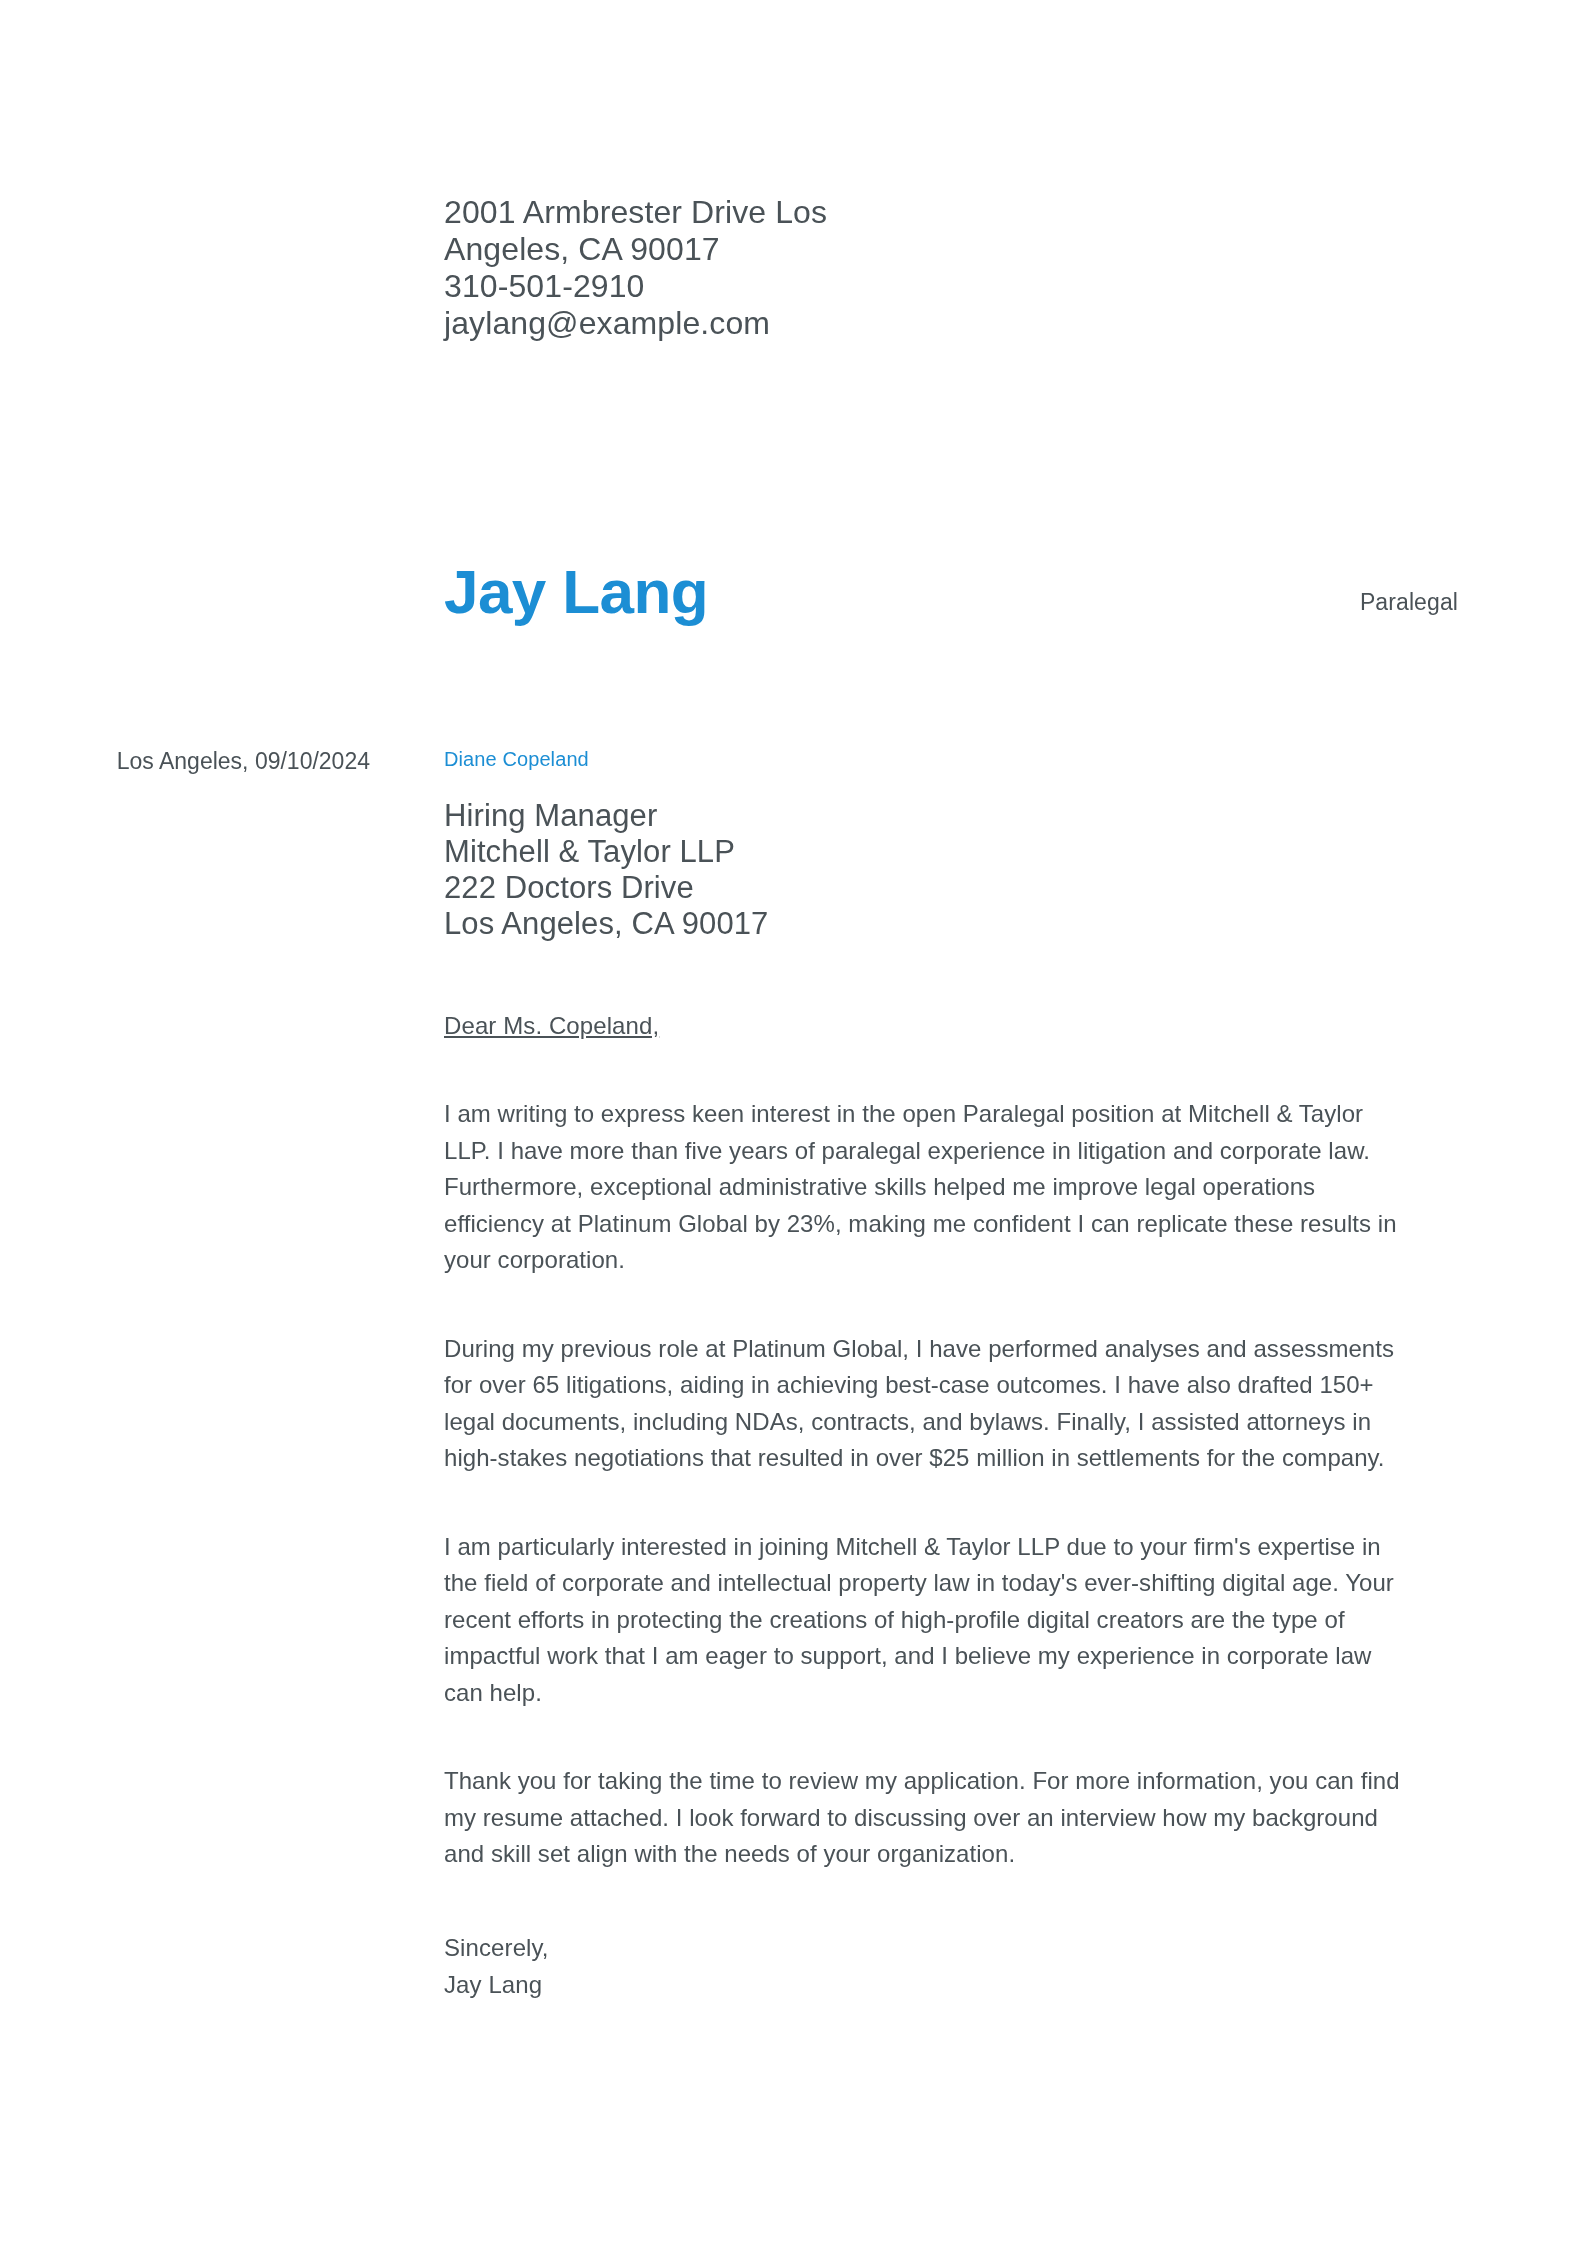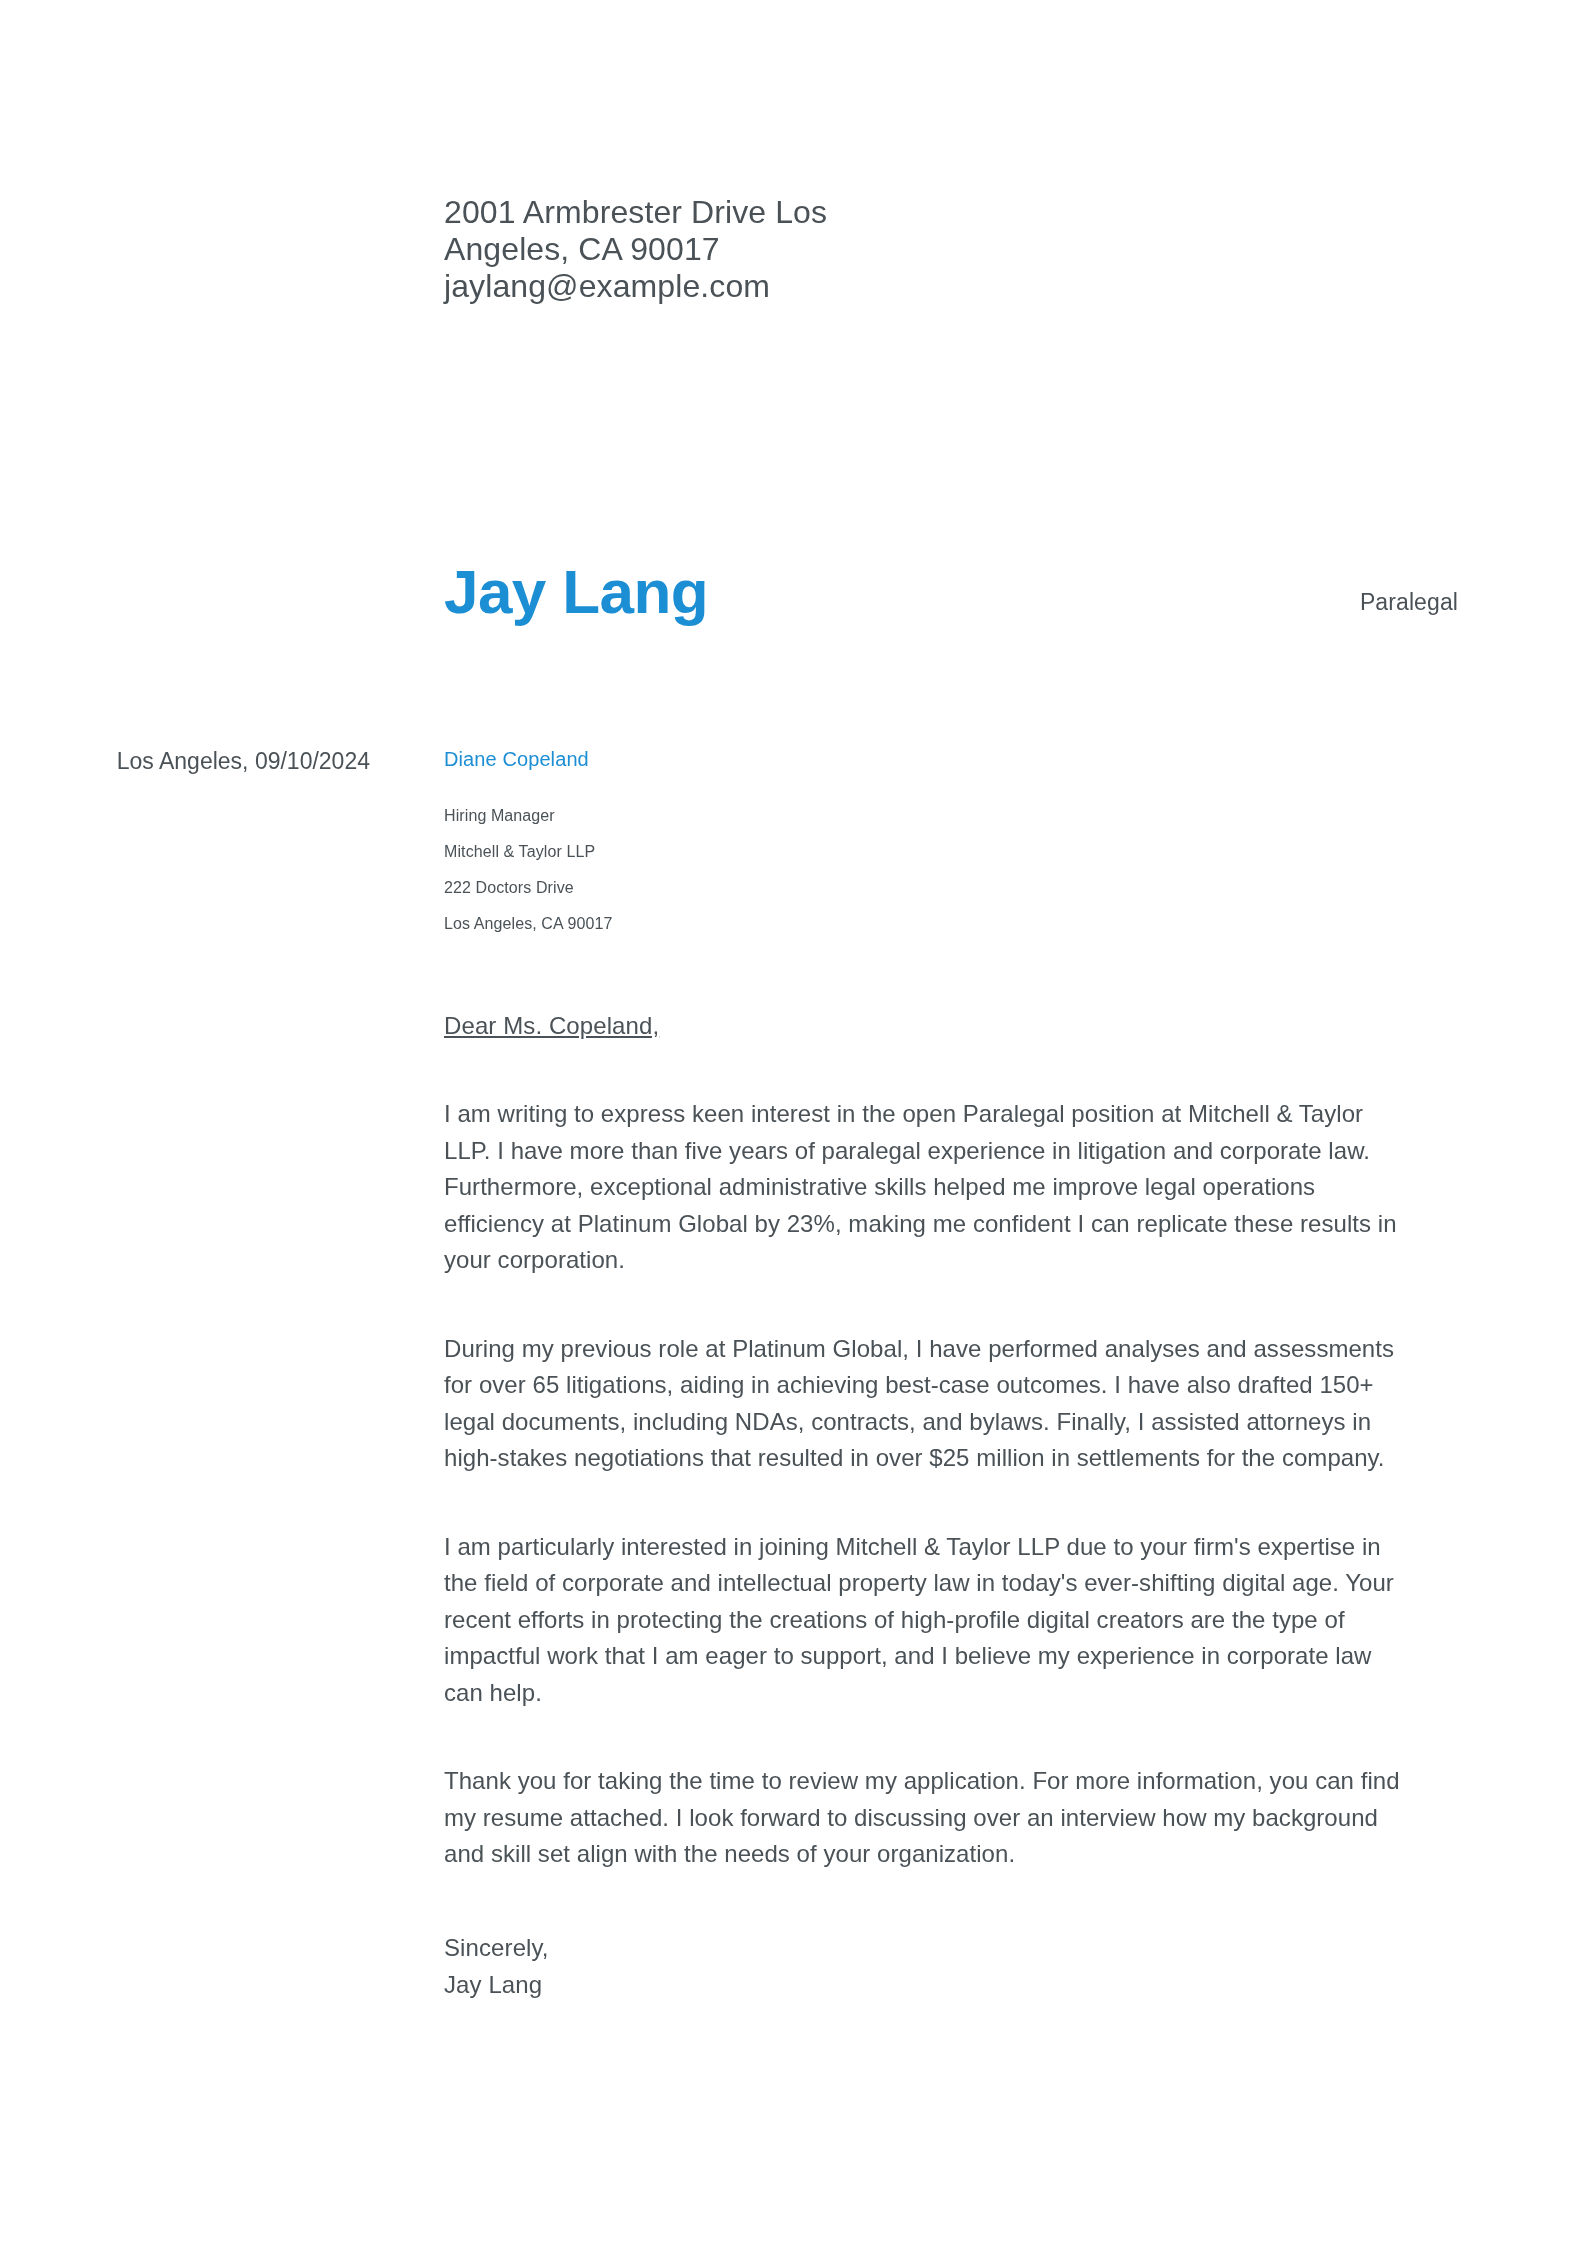--- a/index.html
+++ b/index.html
@@ -79,21 +79,21 @@
     width: 965px;
   }
   .recipient-name {
     font-size: 20px;
     line-height: 34px;
     color: #1c8ed4;
     margin-bottom: 22px;
     letter-spacing: 0.1px;
   }
   .recipient-line {
-    font-size: 16px;
+    font-size: 31px;
     line-height: 36px;
     color: #4a5257;
     letter-spacing: 0.1px;
   }
   .salutation {
     font-size: 24px;
     line-height: 36px;
     color: #4a5257;
     margin-top: 66px;
     letter-spacing: 0.1px;
@@ -117,20 +117,21 @@
   }
 </style>
 </head>
 <body>
 
 <div class="page">
 
   <div class="contact-block">
     <div class="contact-line">2001 Armbrester Drive Los</div>
     <div class="contact-line">Angeles, CA 90017</div>
+    <div class="contact-line">310-501-2910</div>
     <div class="contact-line">jaylang@example.com</div>
   </div>
 
   <div class="name-row">
     <div class="candidate-name">Jay Lang</div>
     <div class="candidate-role">Paralegal</div>
   </div>
 
   <div class="letter-meta">Los Angeles, 09/10/2024</div>
 

